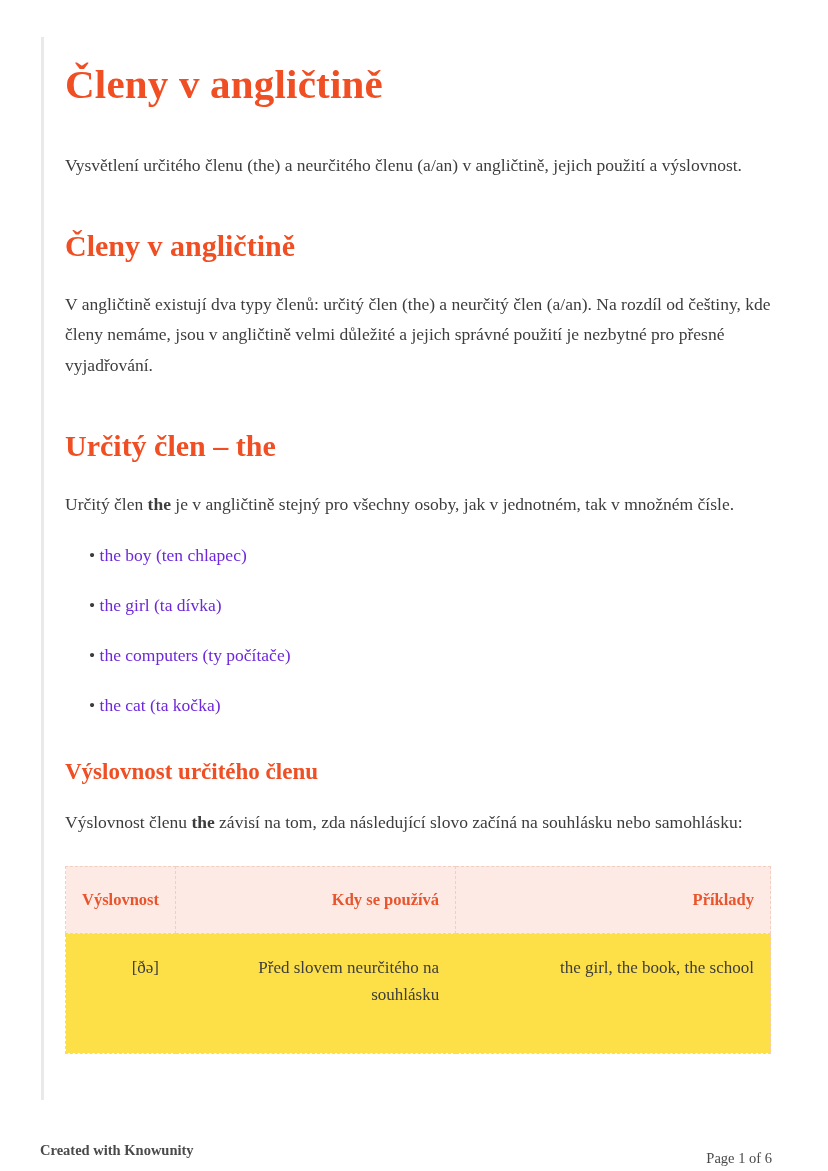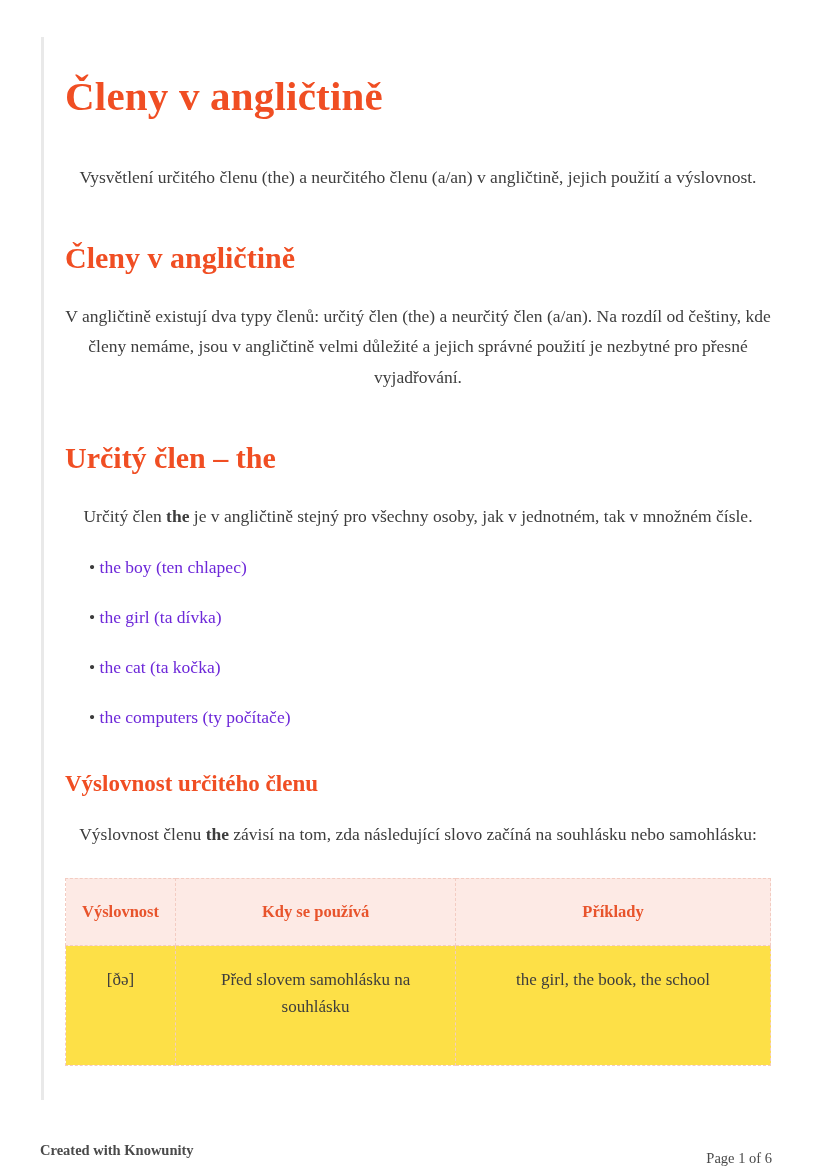--- a/index.html
+++ b/index.html
@@ -24,21 +24,21 @@
     left: 41px;
     top: 37px;
     width: 3px;
     height: 1063px;
     background: #e9e9e9;
   }
 
   .content {
     position: absolute;
     left: 65px;
-    top: 72px;
+    top: 60px;
     width: 706px;
   }
 
   h1.doc-title {
     color: #f04e23;
     font-size: 41px;
     font-weight: 700;
     letter-spacing: 0.2px;
     margin-bottom: 42px;
   }
@@ -57,21 +57,20 @@
     font-weight: 700;
     margin-top: 40px;
     margin-bottom: 22px;
   }
 
   p.body-text {
     font-size: 17.5px;
     line-height: 1.75;
     color: #3d3d3d;
     margin-bottom: 14px;
-    text-align: center;
   }
 
   .bold-inline { font-weight: 700; }
 
   ul.bullet-list {
     list-style: none;
     margin: 22px 0 10px 24px;
   }
 
   ul.bullet-list li {
@@ -89,21 +88,21 @@
   table.pron-table {
     width: 100%;
     border-collapse: collapse;
     margin-top: 28px;
     font-size: 17px;
   }
 
   table.pron-table th,
   table.pron-table td {
     border: 1px dashed #f3ccc2;
-    text-align: center;
+    text-align: right;
     vertical-align: top;
     padding: 20px 16px;
     line-height: 1.6;
   }
 
   table.pron-table th {
     background: #fdeae5;
     color: #e8542c;
     font-weight: 700;
     font-size: 16.5px;
@@ -156,40 +155,40 @@
 
     <p class="body-text">V angličtině existují dva typy členů: určitý člen (the) a neurčitý člen (a/an). Na rozdíl od češtiny, kde členy nemáme, jsou v angličtině velmi důležité a jejich správné použití je nezbytné pro přesné vyjadřování.</p>
 
     <h2 class="section-heading">Určitý člen – the</h2>
 
     <p class="body-text"><span>Určitý člen </span><span class="bold-inline">the</span><span> je v angličtině stejný pro všechny osoby, jak v jednotném, tak v množném čísle.</span></p>
 
     <ul class="bullet-list">
       <li>the boy (ten chlapec)</li>
       <li>the girl (ta dívka)</li>
+      <li>the computers (ty počítače)</li>
       <li>the cat (ta kočka)</li>
-      <li>the computers (ty počítače)</li>
     </ul>
 
     <h3 class="sub-heading">Výslovnost určitého členu</h3>
 
     <p class="body-text"><span>Výslovnost členu </span><span class="bold-inline">the</span><span> závisí na tom, zda následující slovo začíná na souhlásku nebo samohlásku:</span></p>
 
     <table class="pron-table">
       <thead>
         <tr>
           <th class="col-pron">Výslovnost</th>
           <th class="col-usage">Kdy se používá</th>
           <th class="col-examples">Příklady</th>
         </tr>
       </thead>
       <tbody>
         <tr>
           <td>[ðə]</td>
-          <td>Před slovem samohlásku na souhlásku</td>
+          <td>Před slovem neurčitého na souhlásku</td>
           <td>the girl, the book, the school</td>
         </tr>
       </tbody>
     </table>
 
   </div>
 
   <div class="footer">
     <span class="created">Created with Knowunity</span>
     <span class="page-num">Page 1 of 6</span>

